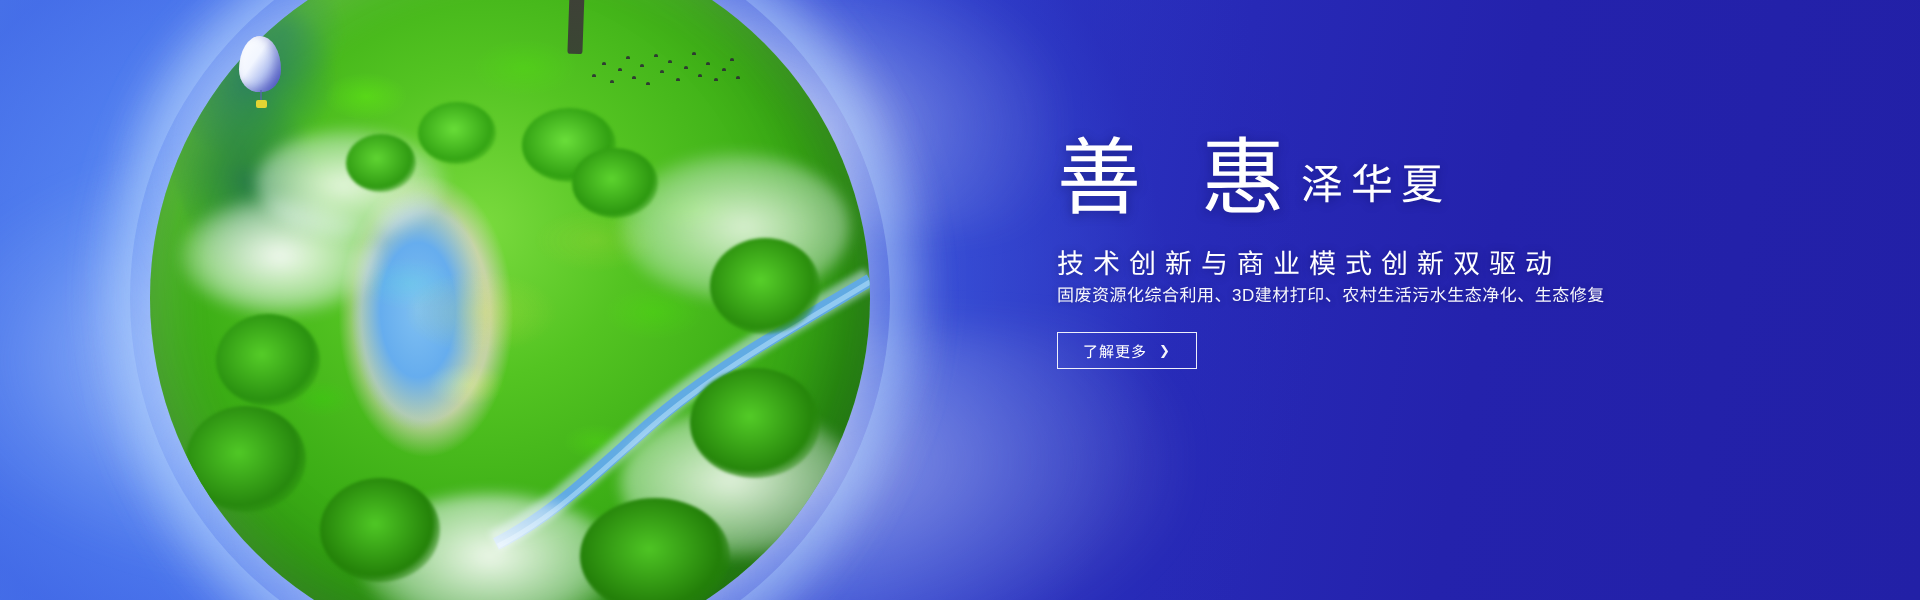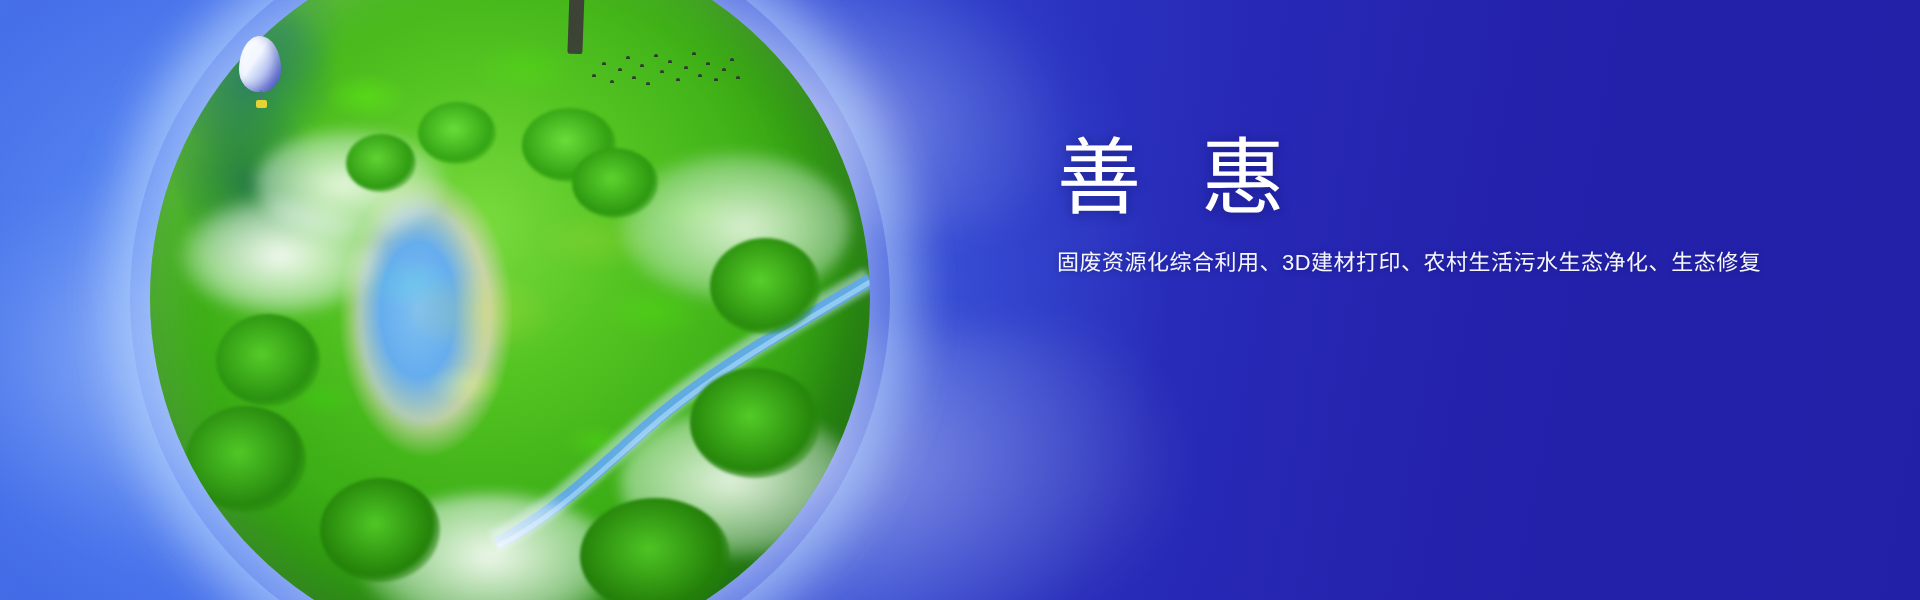--- a/index.html
+++ b/index.html
@@ -237,22 +237,21 @@
   .subtitle{
     margin-top:18px;
     font-size:27px;
     letter-spacing:9px;
     font-weight:400;
     white-space:nowrap;
     text-shadow:0 1px 8px rgba(8,10,70,.4);
   }
 
   .desc{
-    margin-top:20px;
-    font-size:22px;
+    font-size:17px;
     letter-spacing:.5px;
     font-weight:400;
     white-space:nowrap;
     color:rgba(255,255,255,.96);
     text-shadow:0 1px 6px rgba(8,10,70,.35);
   }
 
   .cta{
     margin-top:26px;
     display:inline-flex;
@@ -363,20 +362,26 @@
     <span class="bird" style="left:142px;top:10px;"></span>
     <span class="bird" style="left:148px;top:28px;"></span>
   </div>
 
   <div class="copy">
 
     <div class="headline">
       <span class="hl-big">善</span>
       <span class="hl-gap"></span>
       <span class="hl-big">惠</span>
+      <span class="hl-small">泽华夏</span>
     </div>
 
+    <div class="subtitle">技术创新与商业模式创新双驱动</div>
 
     <div class="desc">固废资源化综合利用、3D建材打印、农村生活污水生态净化、生态修复</div>
 
+    <button class="cta">
+      <span>了解更多</span>
+      <span class="chev">❯</span>
+    </button>
 
   </div>
 </div>
 
 </body></html>

